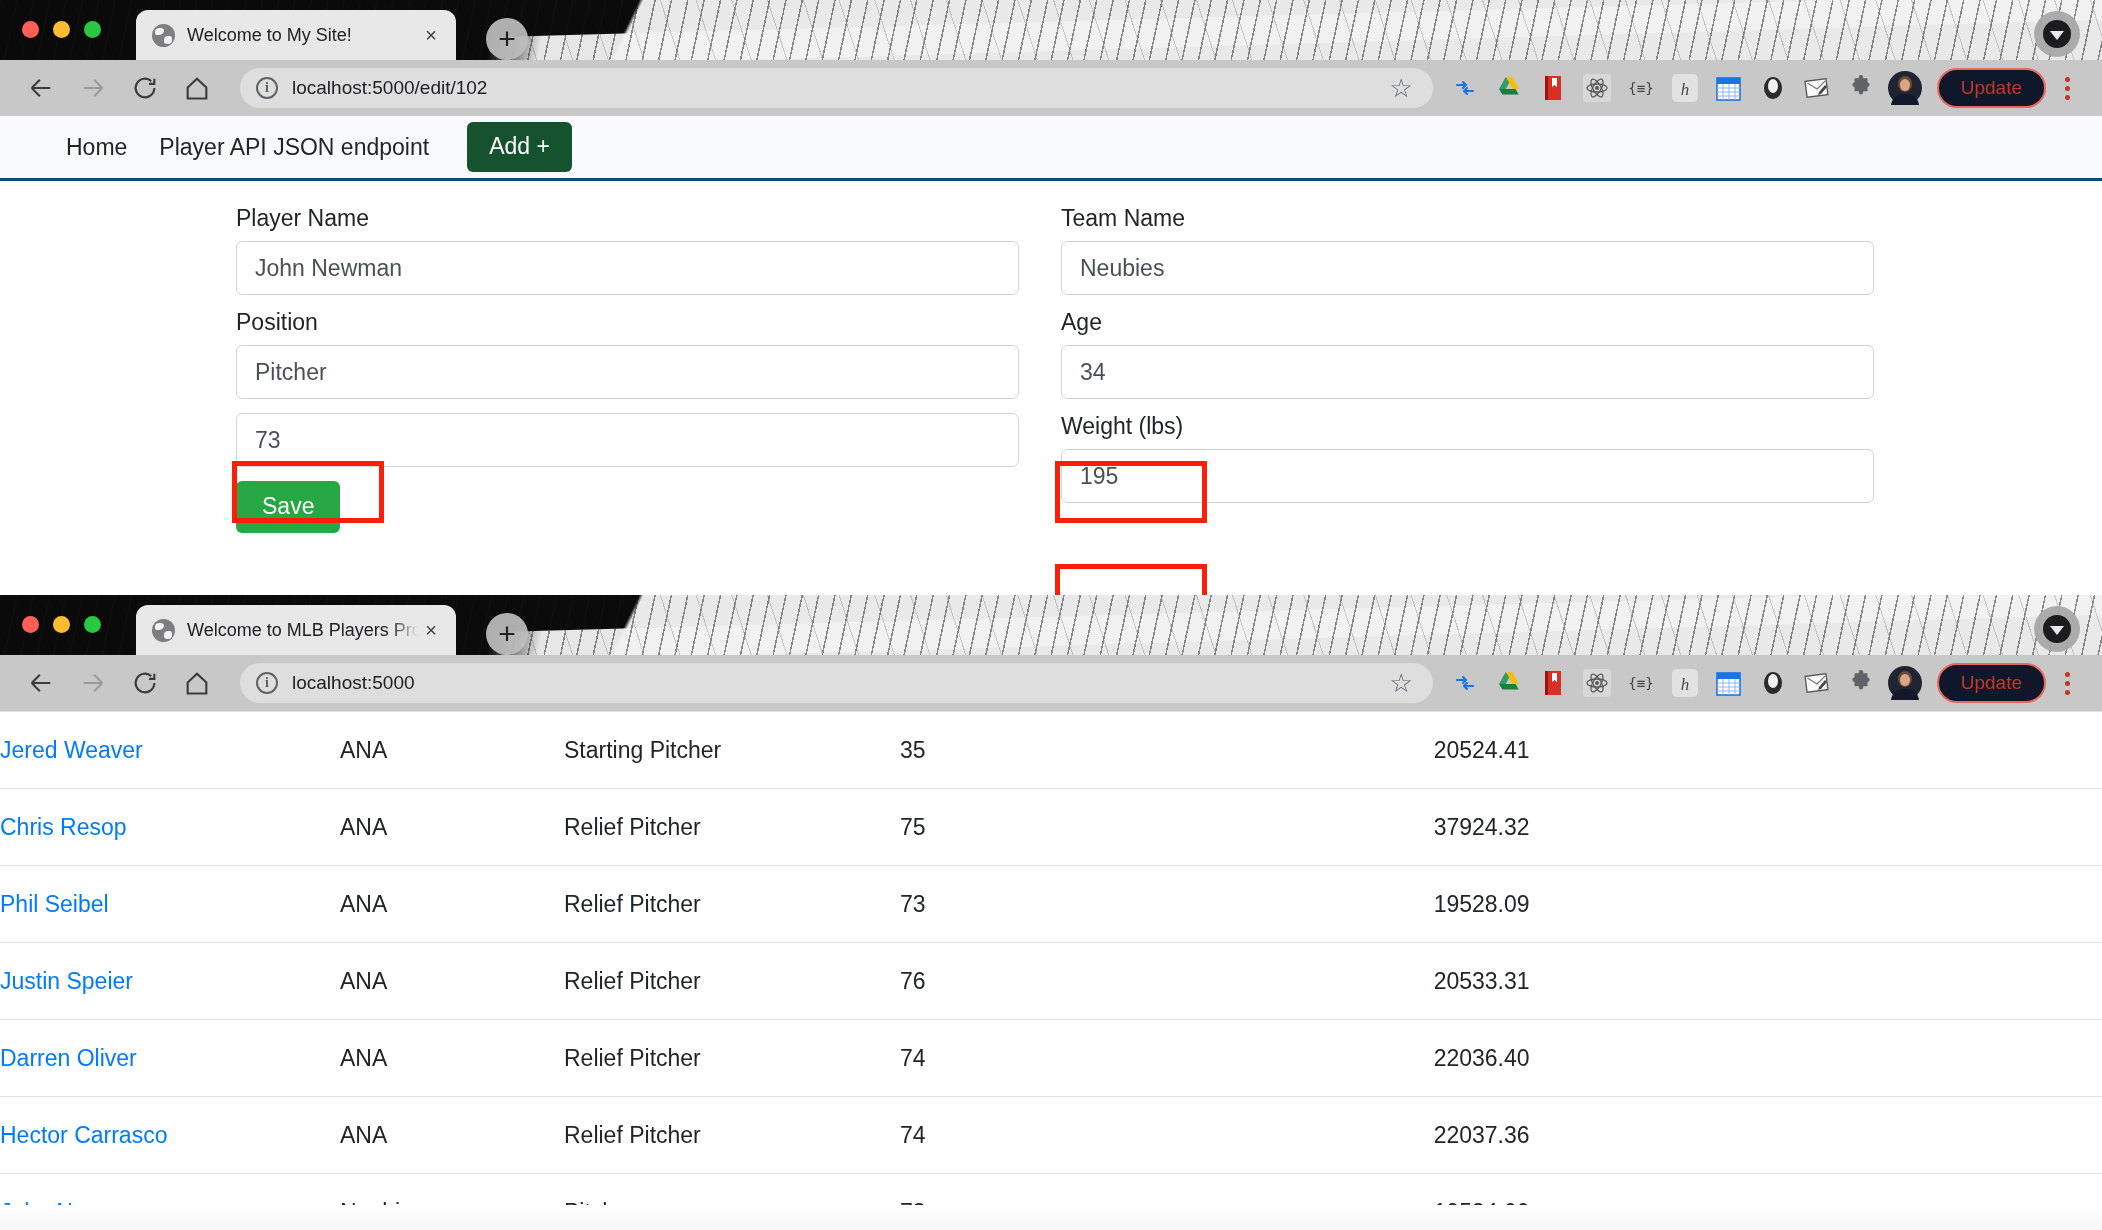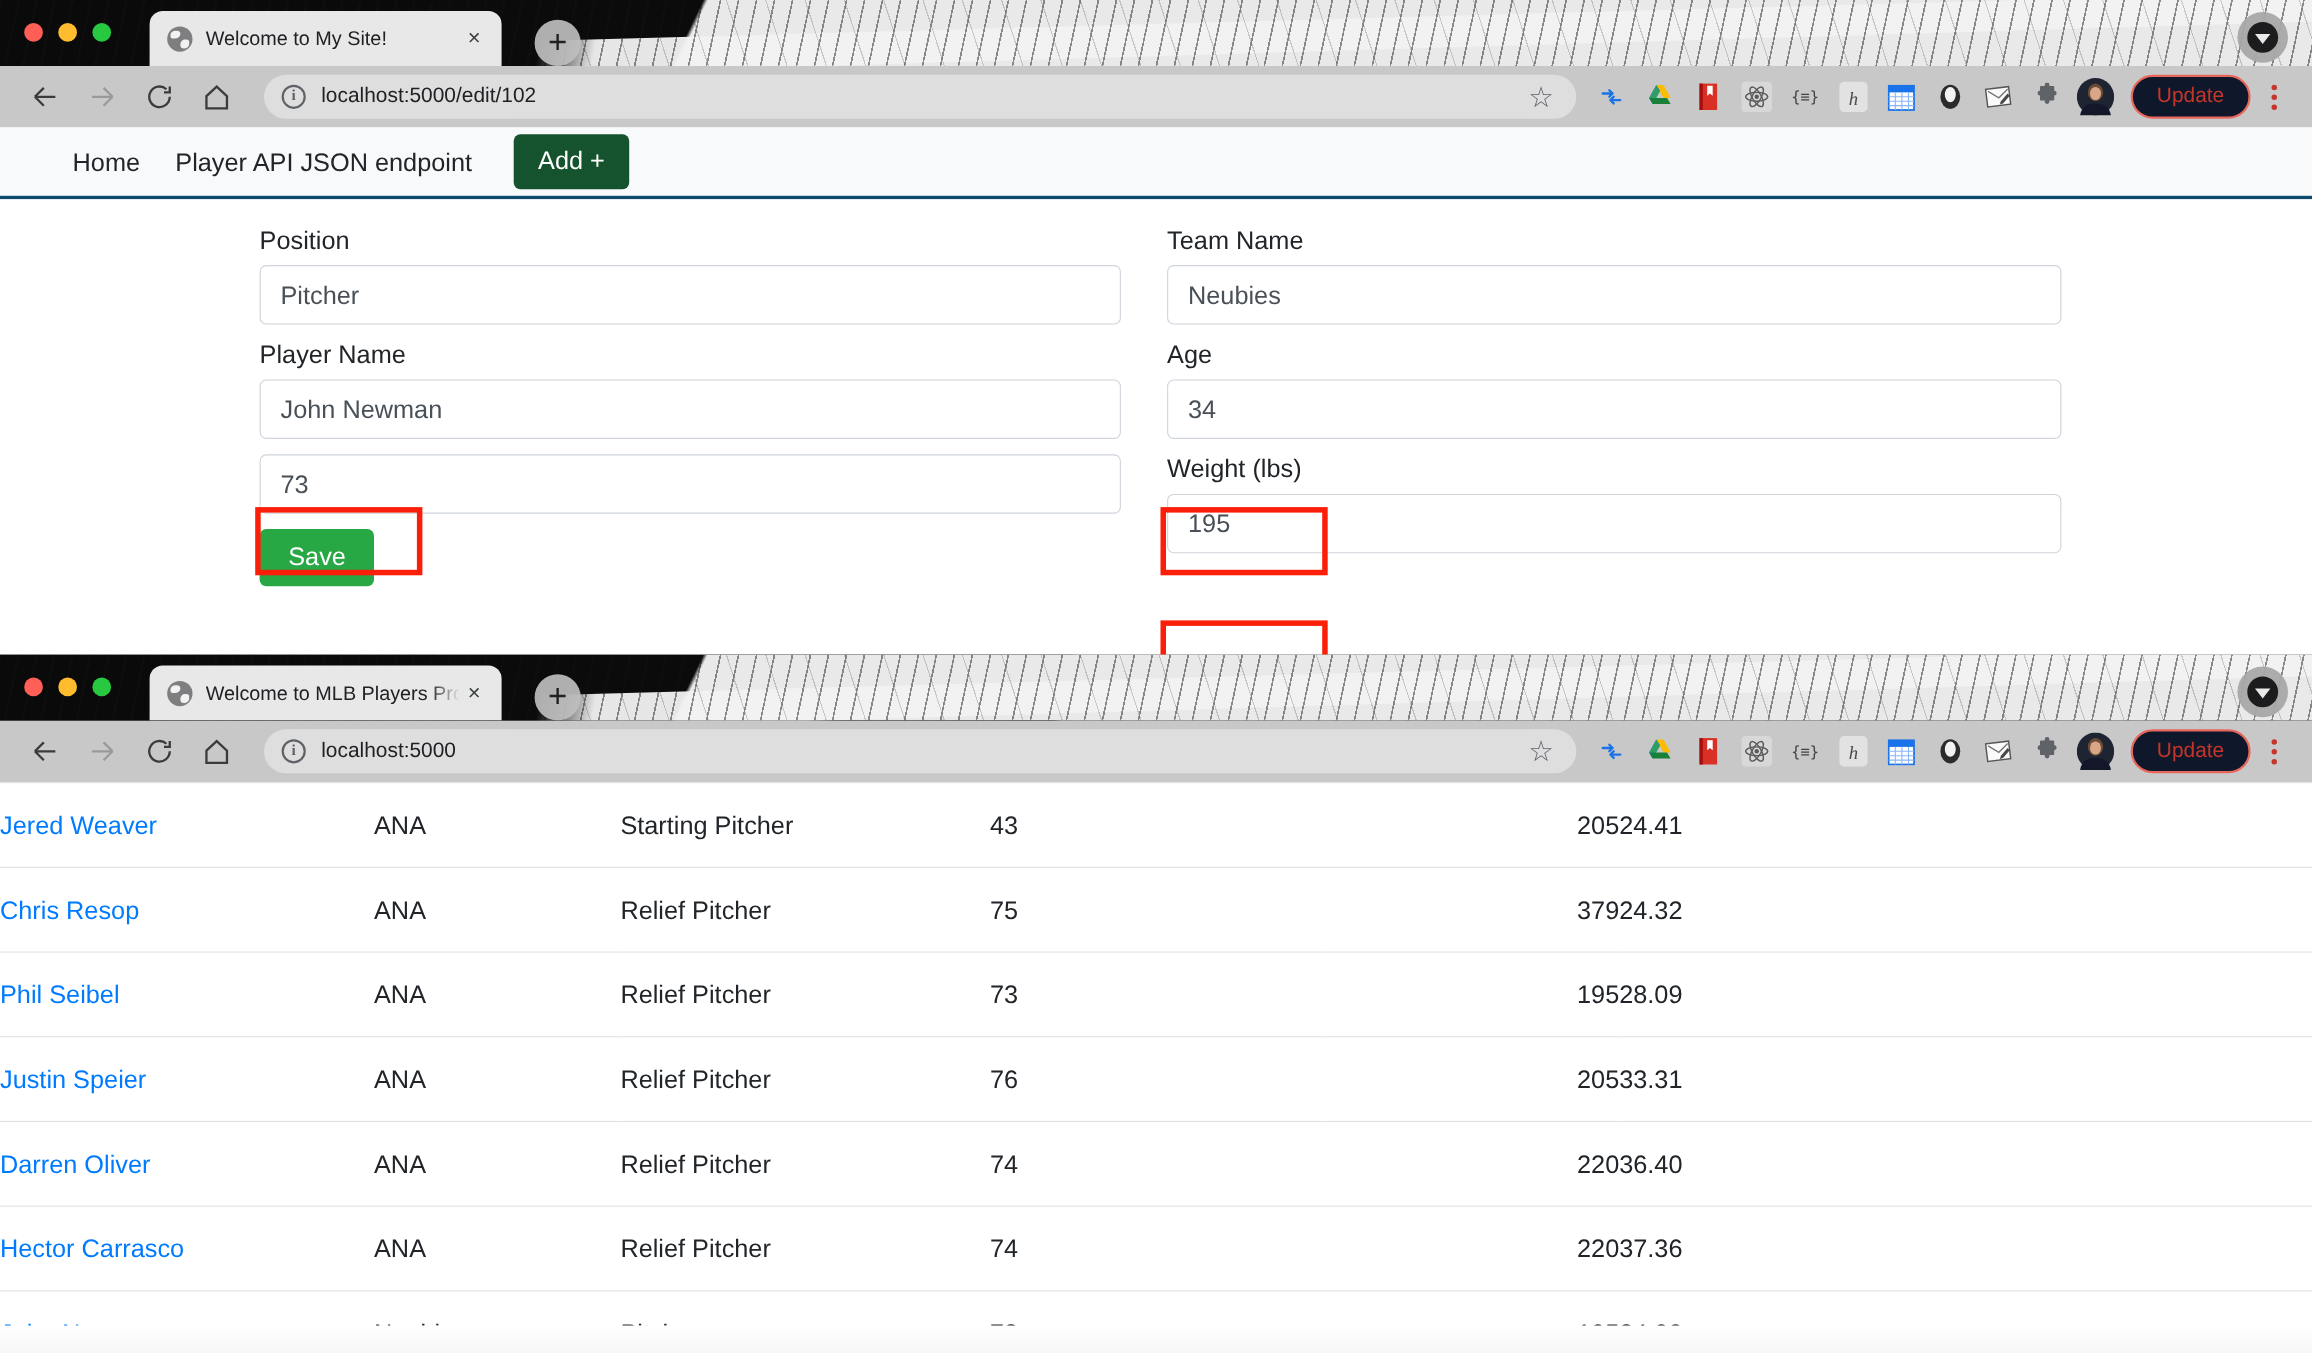--- a/index.html
+++ b/index.html
@@ -378,26 +378,26 @@
     <div class="navbar">
       <a class="navlink">Home</a>
       <a class="navlink">Player API JSON endpoint</a>
       <button class="btn-add">Add +</button>
     </div>
 
     <div class="form-wrap">
       <div class="form-row">
         <div class="form-col">
           <div class="fgroup">
+            <label class="flabel">Player Name</label>
+            <div class="finput">John Newman</div>
+          </div>
+          <div class="fgroup">
             <label class="flabel">Position</label>
             <div class="finput">Pitcher</div>
-          </div>
-          <div class="fgroup">
-            <label class="flabel">Player Name</label>
-            <div class="finput">John Newman</div>
           </div>
           <div class="fgroup">
             <div class="finput">73</div>
           </div>
           <button class="btn-save">Save</button>
         </div>
 
         <div class="form-col">
           <div class="fgroup">
             <label class="flabel">Team Name</label>
@@ -567,21 +567,21 @@
   </div>
 
   <div class="page">
     <div class="table-wrap">
       <table class="players">
         <tbody id="players-tbody">
             <tr>
               <td class="c-name"><a class="plink">Jered Weaver</a></td>
               <td class="c-team">ANA</td>
               <td class="c-pos">Starting Pitcher</td>
-              <td class="c-ht">43</td>
+              <td class="c-ht">35</td>
               <td class="c-wt">205</td>
               <td class="c-age">24.41</td>
             </tr>
             <tr>
               <td class="c-name"><a class="plink">Chris Resop</a></td>
               <td class="c-team">ANA</td>
               <td class="c-pos">Relief Pitcher</td>
               <td class="c-ht">75</td>
               <td class="c-wt">379</td>
               <td class="c-age">24.32</td>

